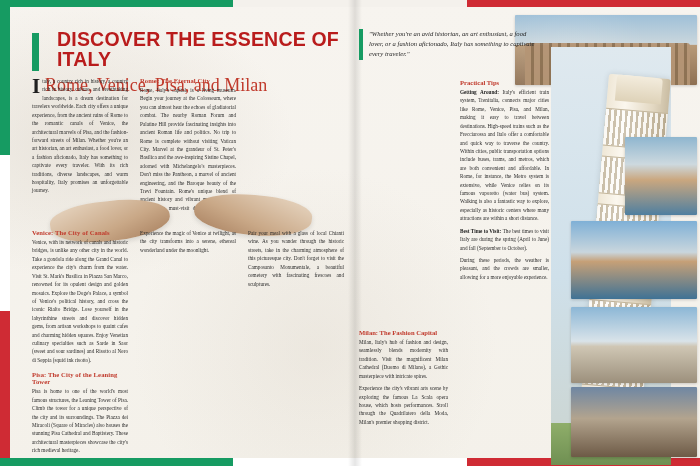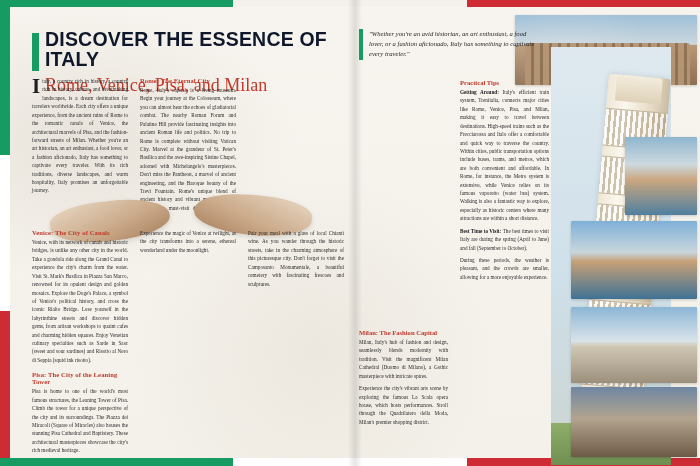--- a/index.html
+++ b/index.html
@@ -61,22 +61,22 @@
   }
   .mast-accent {
     position: absolute; left: 0; top: 4px; width: 7px; height: 38px;
     background: #169b62;
   }
   .title {
     font-family: "Liberation Sans", sans-serif;
     font-weight: bold;
     font-size: 19.5px;
     letter-spacing: 0.2px;
-    color: #0f172a;
-    margin-left: 13px;
+    color: #b91c1c;
+    margin-left: 25px;
     line-height: 1.05;
   }
   .subtitle {
     font-family: "Liberation Serif", serif;
     font-size: 18px;
     color: #c0392b;
     margin-left: 13px;
     margin-top: 5px;
     font-style: normal;
   }

